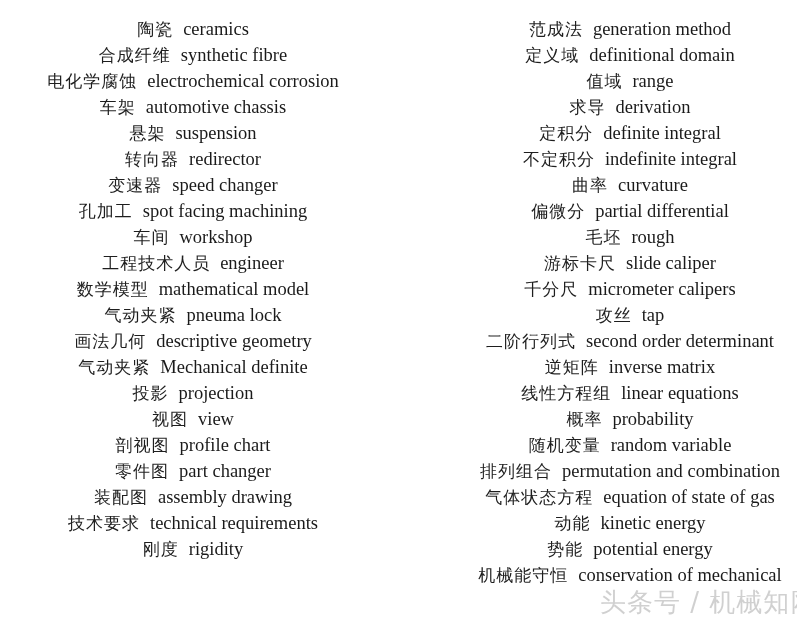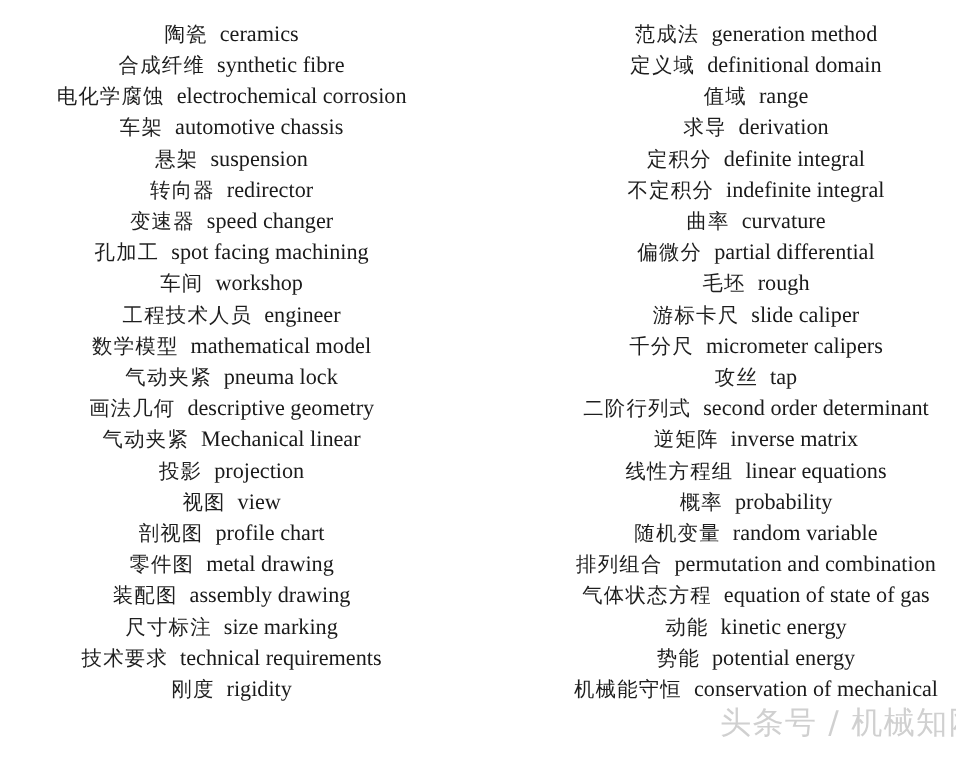--- a/index.html
+++ b/index.html
@@ -81,27 +81,26 @@
       <li class="term"><span class="zh">车架</span><span class="en">automotive chassis</span></li>
       <li class="term"><span class="zh">悬架</span><span class="en">suspension</span></li>
       <li class="term"><span class="zh">转向器</span><span class="en">redirector</span></li>
       <li class="term"><span class="zh">变速器</span><span class="en">speed changer</span></li>
       <li class="term"><span class="zh">孔加工</span><span class="en">spot facing machining</span></li>
       <li class="term"><span class="zh">车间</span><span class="en">workshop</span></li>
       <li class="term"><span class="zh">工程技术人员</span><span class="en">engineer</span></li>
       <li class="term"><span class="zh">数学模型</span><span class="en">mathematical model</span></li>
       <li class="term"><span class="zh">气动夹紧</span><span class="en">pneuma lock</span></li>
       <li class="term"><span class="zh">画法几何</span><span class="en">descriptive geometry</span></li>
-      <li class="term"><span class="zh">气动夹紧</span><span class="en">Mechanical linear</span></li>
+      <li class="term"><span class="zh">气动夹紧</span><span class="en">Mechanical definite</span></li>
       <li class="term"><span class="zh">投影</span><span class="en">projection</span></li>
       <li class="term"><span class="zh">视图</span><span class="en">view</span></li>
       <li class="term"><span class="zh">剖视图</span><span class="en">profile chart</span></li>
-      <li class="term"><span class="zh">零件图</span><span class="en">metal drawing</span></li>
+      <li class="term"><span class="zh">零件图</span><span class="en">part changer</span></li>
       <li class="term"><span class="zh">装配图</span><span class="en">assembly drawing</span></li>
-      <li class="term"><span class="zh">尺寸标注</span><span class="en">size marking</span></li>
       <li class="term"><span class="zh">技术要求</span><span class="en">technical requirements</span></li>
       <li class="term"><span class="zh">刚度</span><span class="en">rigidity</span></li>
     </ul>
   <ul class="column col-right" id="col-right">
       <li class="term"><span class="zh">范成法</span><span class="en">generation method</span></li>
       <li class="term"><span class="zh">定义域</span><span class="en">definitional domain</span></li>
       <li class="term"><span class="zh">值域</span><span class="en">range</span></li>
       <li class="term"><span class="zh">求导</span><span class="en">derivation</span></li>
       <li class="term"><span class="zh">定积分</span><span class="en">definite integral</span></li>
       <li class="term"><span class="zh">不定积分</span><span class="en">indefinite integral</span></li>

